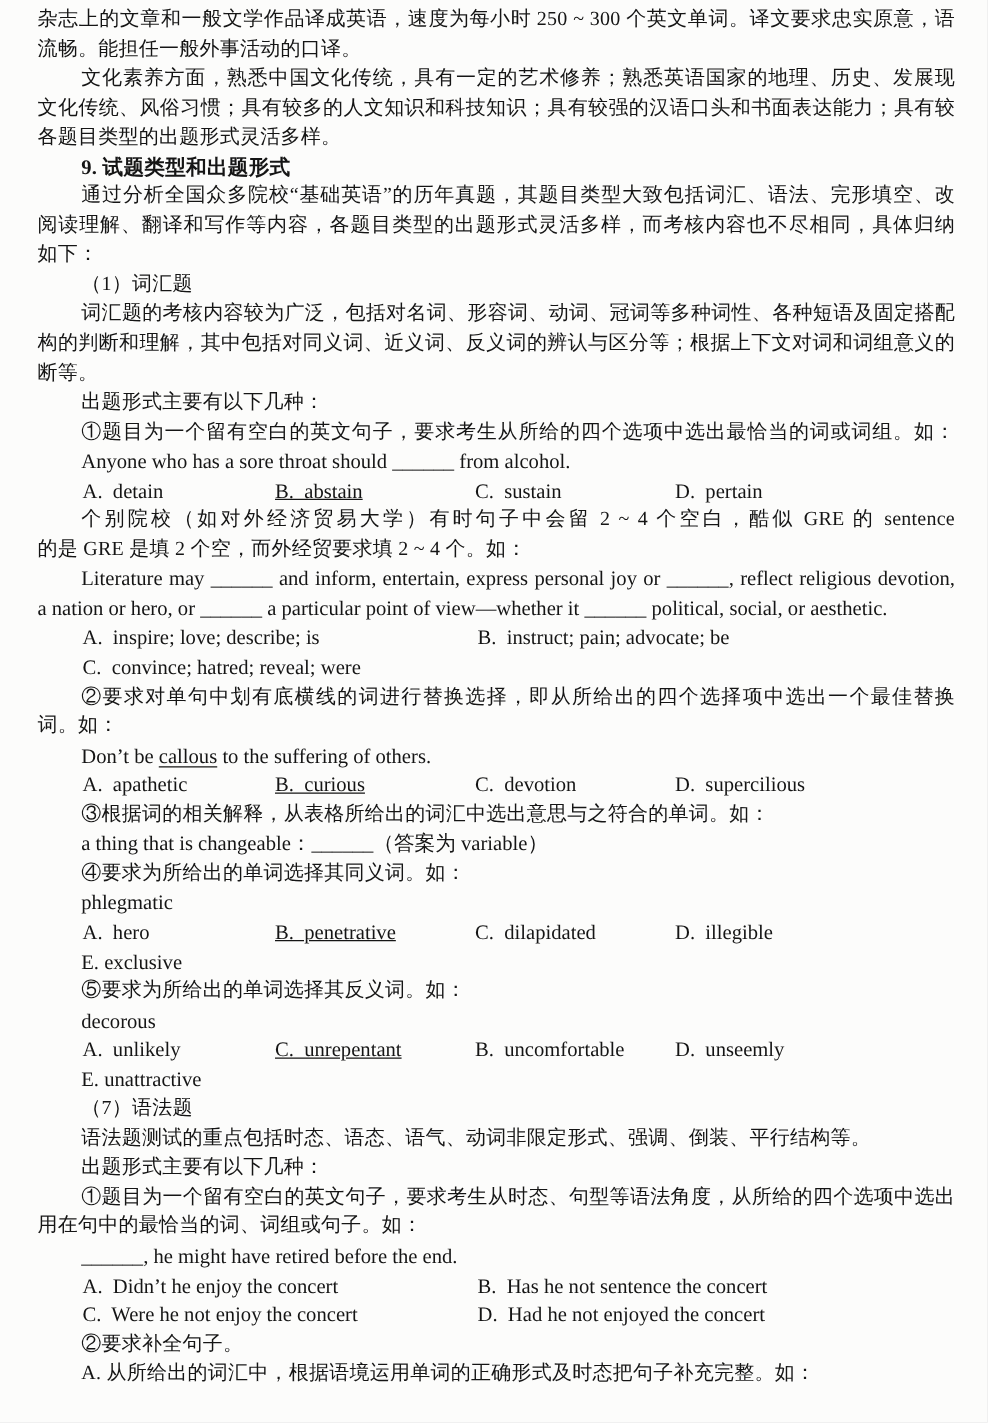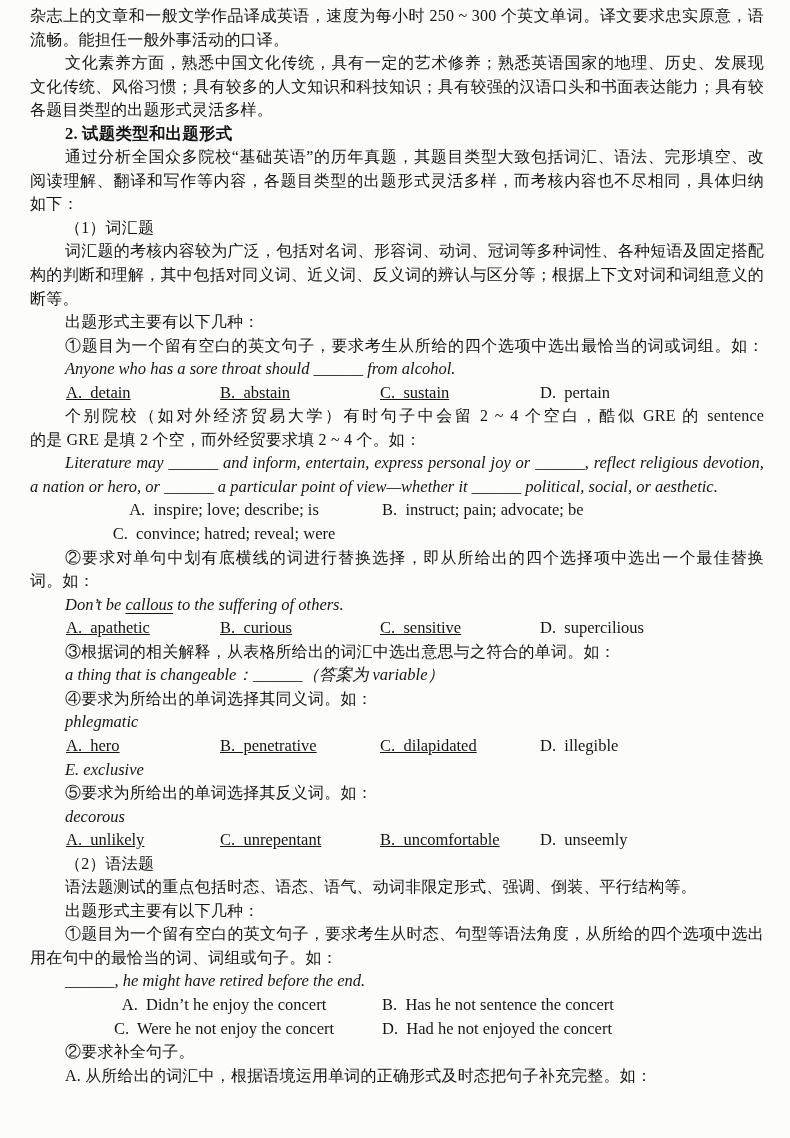--- a/index.html
+++ b/index.html
@@ -13,46 +13,46 @@
     color:#151515;
     overflow:hidden;
   }
   .line{
     height:23.55px;
     line-height:23.55px;
     overflow:hidden;
     white-space:nowrap;
   }
   .cn{font-size:16px;letter-spacing:0.2px;}
-  .en{font-size:16.5px;font-style:italic;}
+  .en{font-size:16.5px;}
   .indent{padding-left:35px;}
   .justify{
     white-space:normal;
     text-align:justify;
     text-align-last:justify;
   }
   .bold{font-weight:bold;font-size:16.5px;}
   .opts{display:flex;padding-left:36px;}
   .opt{flex:0 0 auto;white-space:pre;font-size:16.5px;}
-  .c4 .opt:nth-child(1){width:154px;text-decoration:underline;}
+  .c4 .opt:nth-child(1){width:154px;}
   .c4 .opt:nth-child(2){width:160px;text-decoration:underline;}
-  .c4 .opt:nth-child(3){width:160px;text-decoration:underline;}
-  .c2 .opt:nth-child(1){width:316px;text-align:center;}
+  .c4 .opt:nth-child(3){width:160px;}
+  .c2 .opt:nth-child(1){width:316px;}
   .u{text-decoration:underline;text-underline-offset:3px;}
 </style>
 </head>
 <body>
 
 <div class="page" style="background: rgb(252, 252, 251); color: rgb(21, 21, 21);">
     <div class="line cn justify">杂志上的文章和一般文学作品译成英语，速度为每小时 250 ~ 300 个英文单词。译文要求忠实原意，语言</div>
     <div class="line cn">流畅。能担任一般外事活动的口译。</div>
     <div class="line cn indent justify">文化素养方面，熟悉中国文化传统，具有一定的艺术修养；熟悉英语国家的地理、历史、发展现状、</div>
     <div class="line cn justify">文化传统、风俗习惯；具有较多的人文知识和科技知识；具有较强的汉语口头和书面表达能力；具有较强</div>
     <div class="line cn">各题目类型的出题形式灵活多样。</div>
-    <div class="line cn indent bold">2. 试题类型和出题形式</div>
+    <div class="line cn indent bold">9. 试题类型和出题形式</div>
     <div class="line cn indent justify">通过分析全国众多院校“基础英语”的历年真题，其题目类型大致包括词汇、语法、完形填空、改错、</div>
     <div class="line cn justify">阅读理解、翻译和写作等内容，各题目类型的出题形式灵活多样，而考核内容也不尽相同，具体归纳</div>
     <div class="line cn">如下：</div>
     <div class="line cn indent">（1）词汇题</div>
     <div class="line cn indent justify">词汇题的考核内容较为广泛，包括对名词、形容词、动词、冠词等多种词性、各种短语及固定搭配结</div>
     <div class="line cn justify">构的判断和理解，其中包括对同义词、近义词、反义词的辨认与区分等；根据上下文对词和词组意义的判</div>
     <div class="line cn">断等。</div>
     <div class="line cn indent">出题形式主要有以下几种：</div>
     <div class="line cn indent justify">①题目为一个留有空白的英文句子，要求考生从所给的四个选项中选出最恰当的词或词组。如：</div>
     <div class="line en indent">Anyone who has a sore throat should ______ from alcohol.</div>
@@ -72,21 +72,21 @@
     </div>
     <div class="line opts c2">
       <span class="opt">C.  convince; hatred; reveal; were</span>
     </div>
     <div class="line cn indent justify">②要求对单句中划有底横线的词进行替换选择，即从所给出的四个选择项中选出一个最佳替换</div>
     <div class="line cn">词。如：</div>
     <div class="line en indent"><span>Don’t be </span><span class="u">callous</span><span> to the suffering of others.</span></div>
     <div class="line opts c4">
       <span class="opt">A.  apathetic</span>
       <span class="opt">B.  curious</span>
-      <span class="opt">C.  sensitive</span>
+      <span class="opt">C.  devotion</span>
       <span class="opt">D.  supercilious</span>
     </div>
     <div class="line cn indent">③根据词的相关解释，从表格所给出的词汇中选出意思与之符合的单词。如：</div>
     <div class="line en indent">a thing that is changeable：______（答案为 variable）</div>
     <div class="line cn indent">④要求为所给出的单词选择其同义词。如：</div>
     <div class="line en indent">phlegmatic</div>
     <div class="line opts c4">
       <span class="opt">A.  hero</span>
       <span class="opt">B.  penetrative</span>
       <span class="opt">C.  dilapidated</span>
@@ -94,21 +94,22 @@
     </div>
     <div class="line en indent">E.  exclusive</div>
     <div class="line cn indent">⑤要求为所给出的单词选择其反义词。如：</div>
     <div class="line en indent">decorous</div>
     <div class="line opts c4">
       <span class="opt">A.  unlikely</span>
       <span class="opt">C.  unrepentant</span>
       <span class="opt">B.  uncomfortable</span>
       <span class="opt">D.  unseemly</span>
     </div>
-    <div class="line cn indent">（2）语法题</div>
+    <div class="line en indent">E.  unattractive</div>
+    <div class="line cn indent">（7）语法题</div>
     <div class="line cn indent">语法题测试的重点包括时态、语态、语气、动词非限定形式、强调、倒装、平行结构等。</div>
     <div class="line cn indent">出题形式主要有以下几种：</div>
     <div class="line cn indent justify">①题目为一个留有空白的英文句子，要求考生从时态、句型等语法角度，从所给的四个选项中选出可</div>
     <div class="line cn">用在句中的最恰当的词、词组或句子。如：</div>
     <div class="line en indent">______, he might have retired before the end.</div>
     <div class="line opts c2">
       <span class="opt">A.  Didn’t he enjoy the concert</span>
       <span class="opt">B.  Has he not sentence the concert</span>
     </div>
     <div class="line opts c2">

